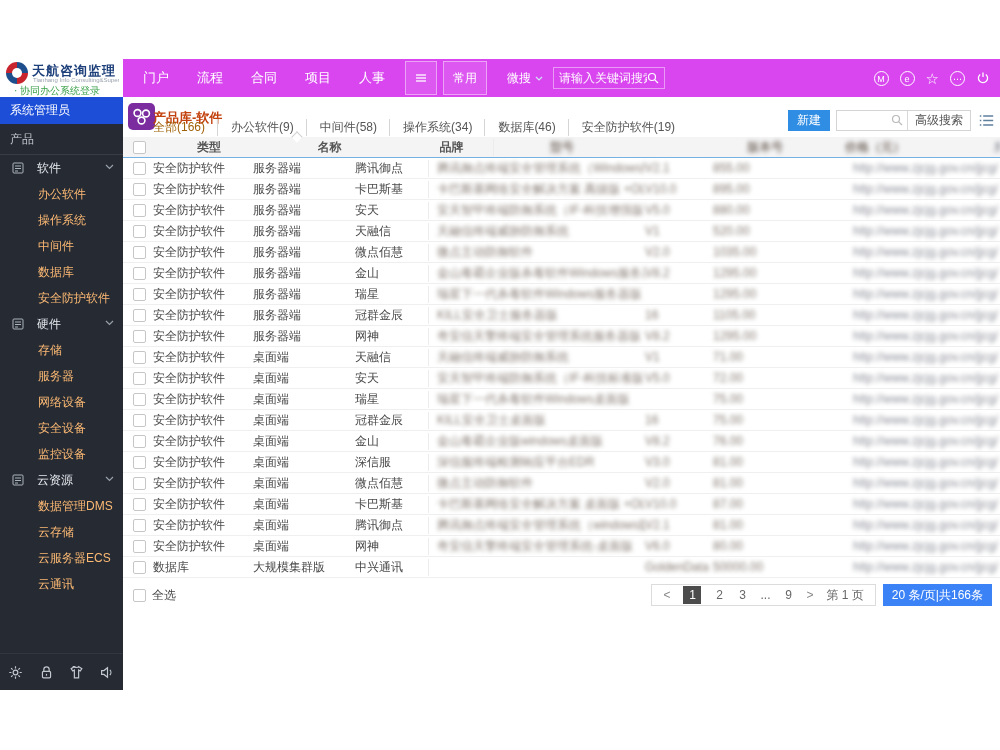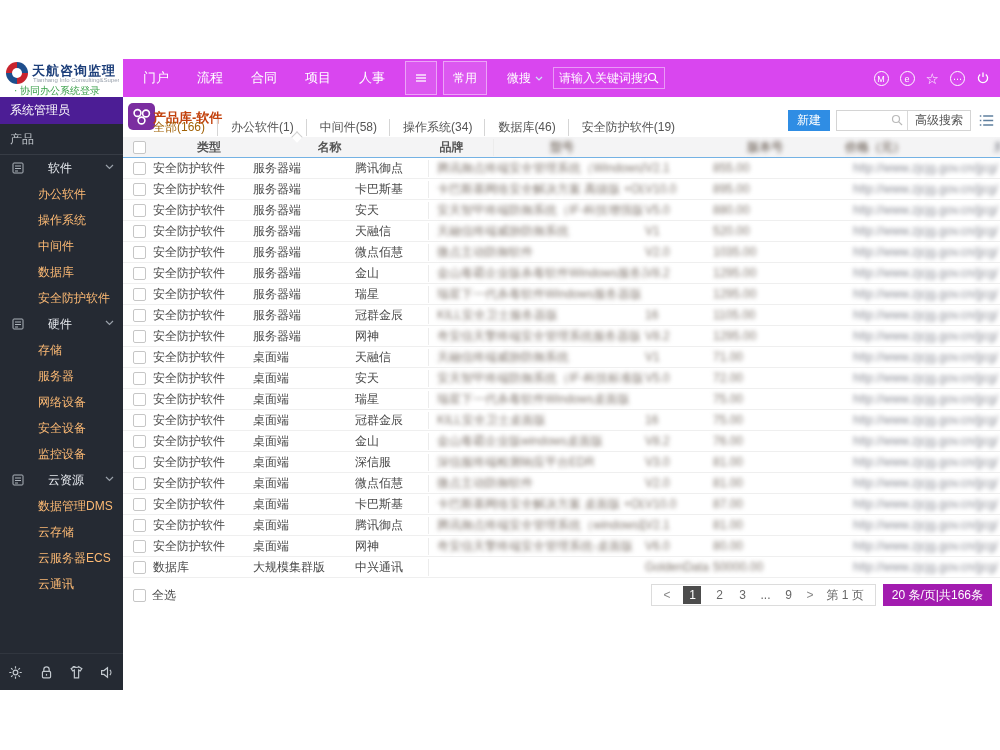--- a/index.html
+++ b/index.html
@@ -20,24 +20,24 @@
            margin-left:6px;font-size:12px;display:flex;align-items:center;height:20px;padding:6px 9px;cursor:pointer;}
   .search-scope{margin-left:20px;font-size:12px;display:flex;align-items:center;gap:4px;cursor:pointer;}
   .nav-search{margin-left:10px;border:1px solid rgba(255,255,255,.45);height:22px;display:flex;align-items:center;padding:0 5px;box-sizing:border-box;}
   .nav-search input{background:transparent;border:none;outline:none;color:#fff;font-size:12px;width:88px;padding:0;}
   .nav-search input::placeholder{color:rgba(255,255,255,.95);}
   .nav-icons{position:absolute;right:10px;top:0;height:38px;display:flex;align-items:center;gap:11px;}
   .cicon{width:15px;height:15px;border:1px solid #fff;border-radius:50%;font-size:9px;line-height:14px;text-align:center;box-sizing:border-box;cursor:pointer;}
   .star-icon{font-size:15px;line-height:1;cursor:pointer;}
   
   .sidebar{position:absolute;left:0;top:97px;width:123px;height:593px;background:#252a33;box-sizing:border-box;}
-  .side-role{height:27px;line-height:27px;background:#4c1d95;color:#fff;font-size:12px;padding-left:10px;}
+  .side-role{height:27px;line-height:27px;background:#1d4ed8;color:#fff;font-size:12px;padding-left:10px;}
   .side-section{height:30px;line-height:30px;color:#c2c7cd;font-size:12px;padding-left:10px;border-bottom:1px solid #373c45;cursor:pointer;}
   .sgroup{height:26px;display:flex;align-items:center;color:#e6e9ee;font-size:12px;position:relative;padding-left:12px;cursor:pointer;}
-  .sgroup .glabel{margin-left:24px;}
+  .sgroup .glabel{margin-left:13px;}
   .sgroup .chev{position:absolute;right:9px;top:9px;}
   .sitem{height:26px;line-height:26px;padding-left:38px;color:#fdba74;font-size:12px;cursor:pointer;white-space:nowrap;}
   .side-footer{position:absolute;left:0;bottom:0;width:123px;height:36px;display:flex;align-items:center;
                justify-content:space-around;border-top:1px solid #31363f;}
   .sf-ic{width:15px;height:15px;cursor:pointer;}
   
   .main{position:absolute;left:123px;top:97px;right:0;}
   .page-head{position:relative;height:40px;}
   .app-icon{position:absolute;left:5px;top:6px;width:27px;height:27px;border-radius:5px;background:#7b2da0;}
   .page-title{position:absolute;left:30px;top:12px;font-size:13px;font-weight:bold;color:#c2410c;}
@@ -71,21 +71,21 @@
   .bl.u{color:#8d8f98;}
   
   .footer-row{display:flex;justify-content:space-between;align-items:center;margin-top:6px;padding:0 8px 0 10px;}
   .selall{display:flex;align-items:center;gap:6px;font-size:12px;color:#444;}
   .pager-wrap{display:flex;align-items:center;}
   .pager{display:flex;align-items:center;border:1px solid #dcdcdc;height:22px;padding:0 11px;gap:13px;font-size:12px;color:#666;background:#fff;box-sizing:border-box;}
   .pnum{min-width:10px;text-align:center;cursor:pointer;}
   .pnum.active{background:#4c4c4c;color:#fff;width:18px;height:18px;line-height:18px;}
   .parrow{cursor:pointer;color:#888;}
   .jump{white-space:nowrap;}
-  .badge{margin-left:7px;background:#a21caf;color:#fff;font-size:12px;height:22px;line-height:22px;padding:0 9px;cursor:pointer;white-space:nowrap;}
+  .badge{margin-left:7px;background:#3b82f6;color:#fff;font-size:12px;height:22px;line-height:22px;padding:0 9px;cursor:pointer;white-space:nowrap;}
   svg{display:block;}
 </style>
 </head>
 <body>
 
 <div class="stage">
 
   <div class="navbar">
     <div class="logo-area">
       <span class="logo-mark"></span>
@@ -231,21 +231,21 @@
           <g stroke="#fff" stroke-width="1.6" fill="none">
             <circle cx="9.5" cy="10" r="3.4"></circle>
             <circle cx="18" cy="10.5" r="3.4"></circle>
             <circle cx="13.5" cy="17.5" r="3.4"></circle>
           </g>
         </svg>
       </span>
       <span class="page-title">产品库-软件</span>
       <div class="tabs" id="tabs">
           <span class="tab active">全部(166)</span>
-          <span class="tab">办公软件(1)</span>
+          <span class="tab">办公软件(9)</span>
           <span class="tab">中间件(58)</span>
           <span class="tab">操作系统(34)</span>
           <span class="tab">数据库(46)</span>
           <span class="tab">安全防护软件(19)</span>
         </div>
       <div class="toolbar">
         <button class="btn-new">新建</button>
         <span class="srchbox">
           <input type="text" style="">
           <svg class="mag" width="12" height="12" viewBox="0 0 12 12">

